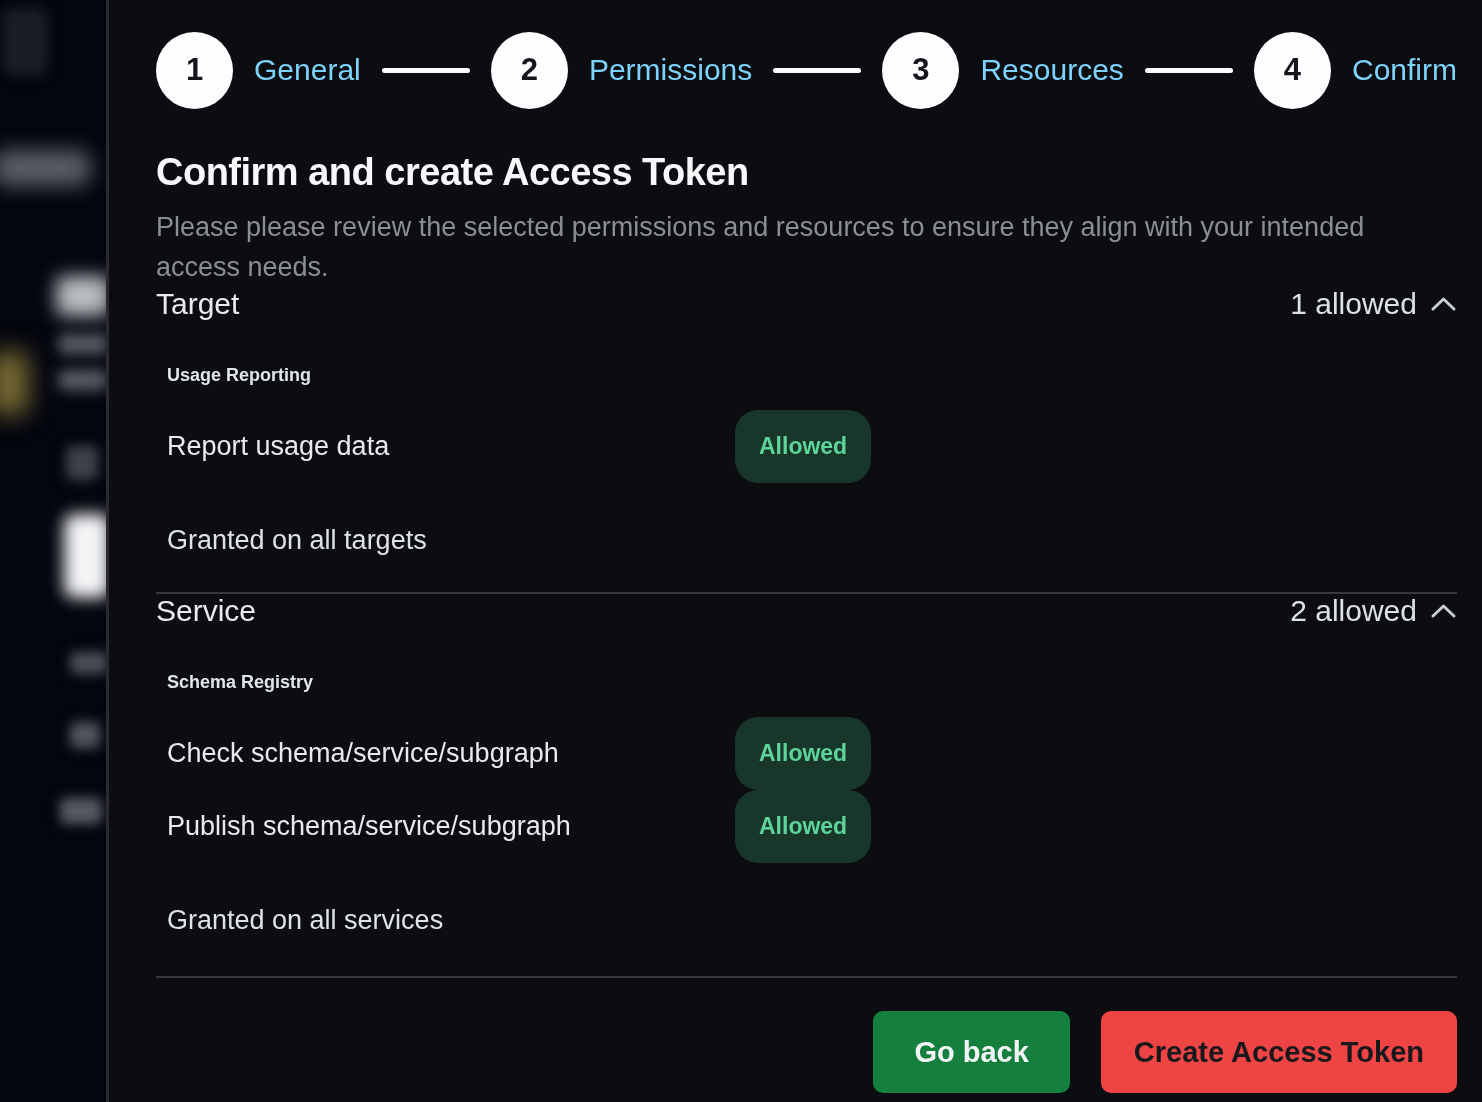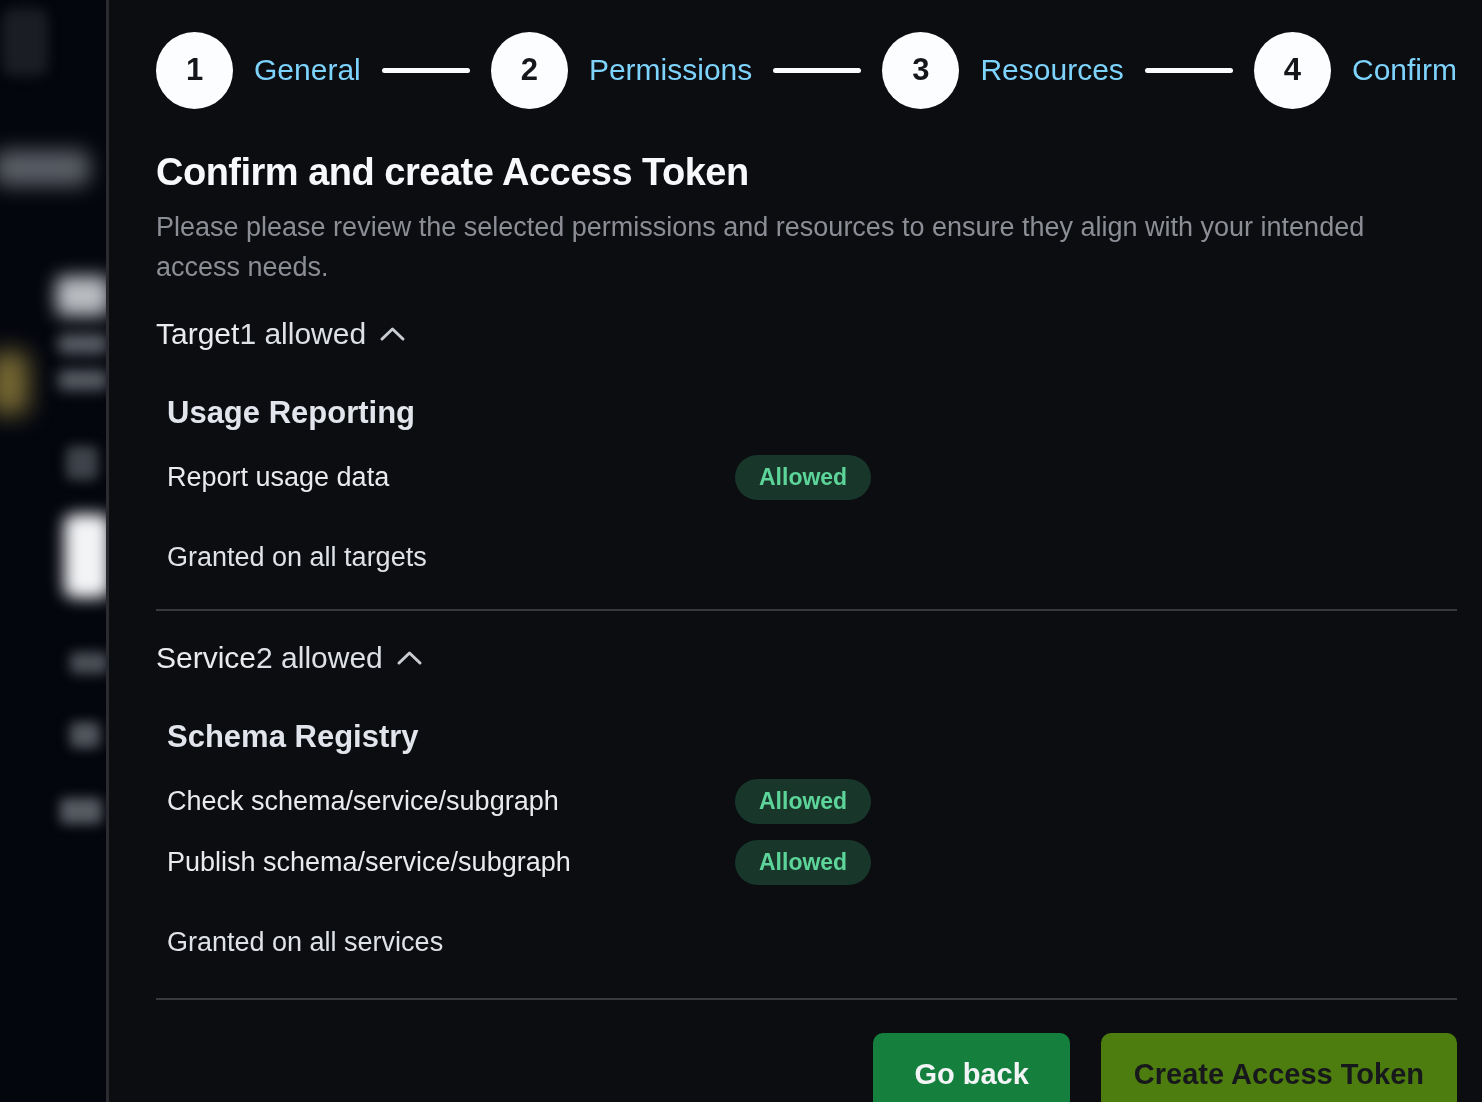--- a/index.html
+++ b/index.html
@@ -66,45 +66,44 @@
   .page-subtitle {
     margin-top: 13px;
     font-size: 27px; line-height: 40px;
     color: #8b8e95;
     max-width: 1240px;
     font-weight: 400;
   }
 
   
   .section-header {
-    margin-top: 30px;
-    display: flex; align-items: center; 
+    display: flex; align-items: center; justify-content: space-between;
   }
   .section-title { font-size: 30px; color: #e9ebee; font-weight: 500; }
   .section-meta {
     display: flex; align-items: center; gap: 13px;
     cursor: pointer;
   }
   .allowed-count { font-size: 30px; color: #dde0e4; font-weight: 500; }
   .chevron { display: inline-flex; }
 
   .group-title {
     margin: 44px 0 0 11px;
-    font-size: 31px; font-weight: 700; color: #e2e6ec;
+    font-size: 18px; font-weight: 700; color: #e2e6ec;
   }
   .perm-row {
     margin: 24px 0 0 11px;
     display: flex; align-items: center;
   }
-  .perm-row + .perm-row { margin-top: 16px; }
+  .perm-row + .perm-row { margin-top: 0; }
   .perm-label { width: 568px; flex-shrink: 0; font-size: 27px; color: #e8eaed; }
   .badge {
     background: #18372a; color: #5dd59a;
     font-size: 23px; font-weight: 700;
-    padding: 9px 24px; border-radius: 23px;
+    padding: 23px 24px; border-radius: 23px;
     display: inline-block;
   }
   .granted-note {
     margin: 42px 0 0 11px;
     font-size: 27px; color: #dfe2e6;
   }
   .divider {
     margin-top: 40px;
     border-top: 2px solid #38393d;
   }
@@ -117,21 +116,21 @@
   }
   .btn {
     height: 82px;
     border: none; border-radius: 10px;
     font-family: "Liberation Sans", sans-serif;
     font-size: 29px; font-weight: 700;
     cursor: pointer;
     display: inline-flex; align-items: center; justify-content: center;
   }
   .btn-secondary { background: #15803d; color: #f2f4f6; padding: 0 41px; }
-  .btn-primary   { background: #4d7c0f; color: #17181c; padding: 4px 33px; }
+  .btn-primary   { background: #ef4444; color: #17181c; padding: 4px 33px; }
 </style>
 </head>
 <body>
 
 <div class="backdrop">
   <div class="blob blur-logo"></div>
   <div class="blob blur-navtext"></div>
   <div class="blob blur-heading"></div>
   <div class="blob blur-small1"></div>
   <div class="blob blur-small2"></div>

